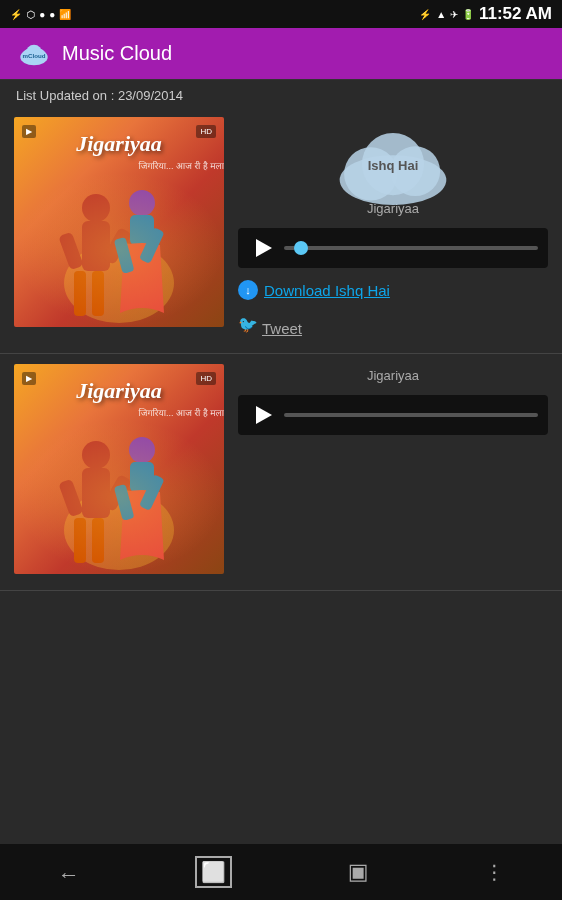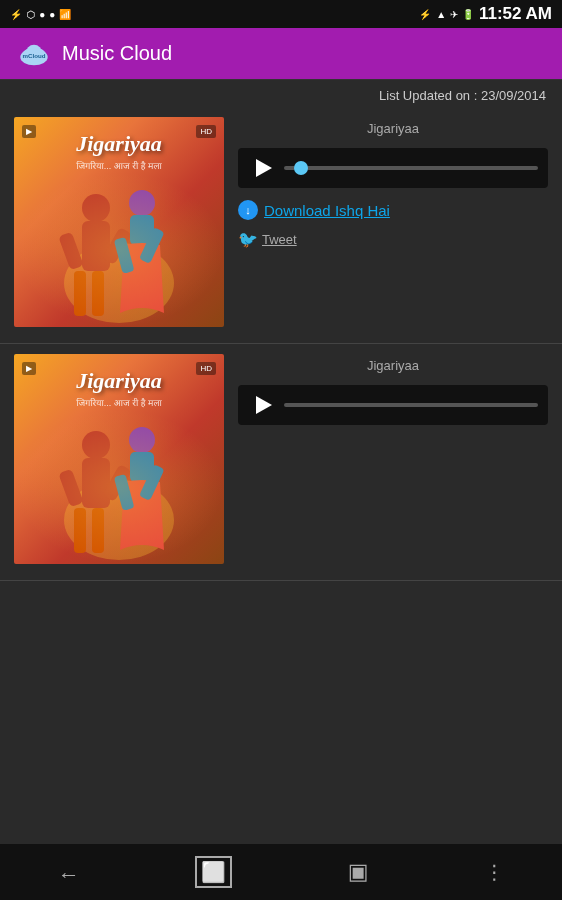--- a/index.html
+++ b/index.html
@@ -63,21 +63,21 @@
     
     .main-content {
       width: 100%;
       height: calc(900px - 28px - 52px - 56px);
       background: #2a2a2a;
       overflow-y: auto;
     }
 
     
     .update-banner {
-      text-align: right;
+      text-align: left;
       padding: 8px 16px 4px 16px;
       color: #ccc;
       font-size: 13px;
     }
 
     
     .song-card {
       display: flex;
       flex-direction: row;
       padding: 10px 14px 16px 14px;
@@ -109,21 +109,21 @@
       font-weight: bold;
       font-style: italic;
       text-align: center;
       margin-top: 14px;
       text-shadow: 2px 2px 4px rgba(0,0,0,0.5);
       font-family: Georgia, serif;
     }
     .jigariyaa-art .art-subtitle {
       color: rgba(255,255,255,0.8);
       font-size: 9px;
-      text-align: center;
+      text-align: right;
       margin-top: 2px;
     }
     .jigariyaa-art .art-figures {
       flex: 1;
       display: flex;
       align-items: flex-end;
       justify-content: center;
       gap: 10px;
       padding-bottom: 4px;
       position: relative;
@@ -257,23 +257,24 @@
       margin-top: 2px;
     }
     .twitter-icon {
       width: 18px;
       height: 18px;
       color: #1da1f2;
       font-size: 14px;
     }
     .tweet-link {
       color: #aaa;
-      font-size: 13px;
+      font-size: 15px;
       text-decoration: underline;
       cursor: pointer;
+      margin-top: 10px;
     }
 
     
     .bottom-nav {
       width: 100%;
       height: 56px;
       background: #111;
       display: flex;
       align-items: center;
       justify-content: space-around;
@@ -360,20 +361,29 @@
 
         <div style="position:absolute;top:8px;left:8px;background:rgba(0,0,0,0.4);color:#fff;font-size:8px;padding:2px 4px;border-radius:2px;">▶</div>
 
         <div style="position:absolute;top:8px;right:8px;background:rgba(0,0,0,0.4);color:#fff;font-size:8px;padding:2px 4px;border-radius:2px;">HD</div>
       </div>
     </div>
 
     <div class="song-info">
 
       <div class="cloud-wrapper">
+        <div class="cloud">
+          <svg viewBox="0 0 150 90" fill="none" xmlns="http://www.w3.org/2000/svg">
+            <ellipse cx="75" cy="62" rx="60" ry="28" fill="#b8d4e8" opacity="0.85"></ellipse>
+            <ellipse cx="50" cy="55" rx="30" ry="30" fill="#b8d4e8" opacity="0.85"></ellipse>
+            <ellipse cx="100" cy="52" rx="28" ry="28" fill="#b8d4e8" opacity="0.85"></ellipse>
+            <ellipse cx="75" cy="44" rx="35" ry="35" fill="#b8d4e8" opacity="0.85"></ellipse>
+          </svg>
+          <span class="cloud-text">Ishq Hai</span>
+        </div>
         <div class="song-album">Jigariyaa</div>
       </div>
 
       <div class="player-bar">
         <button class="play-btn">
           <div class="play-triangle"></div>
         </button>
         <div class="progress-track">
           <div class="progress-thumb"></div>
         </div>

